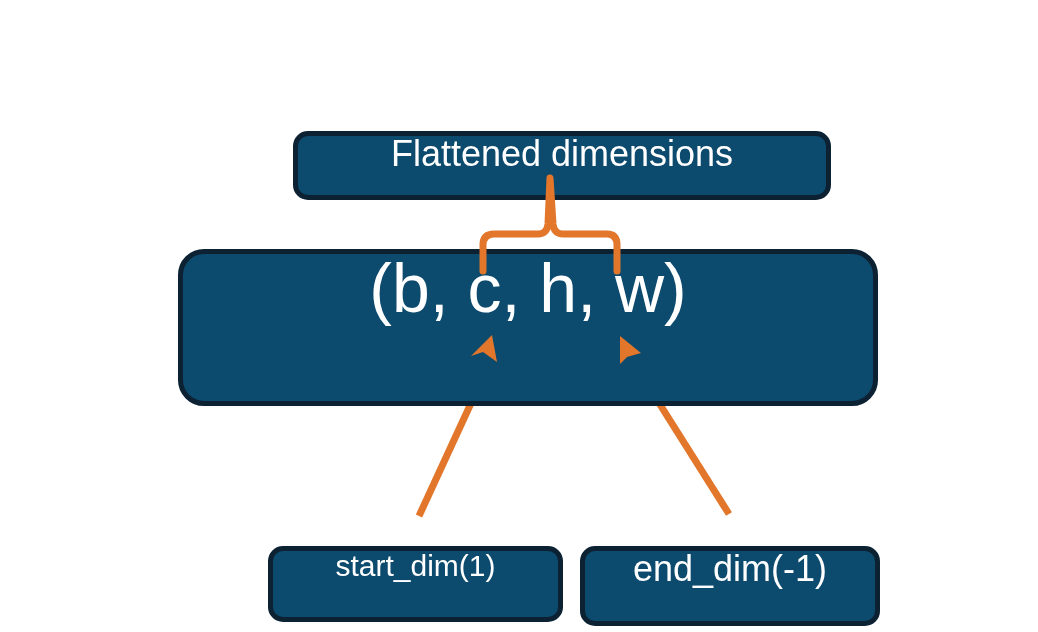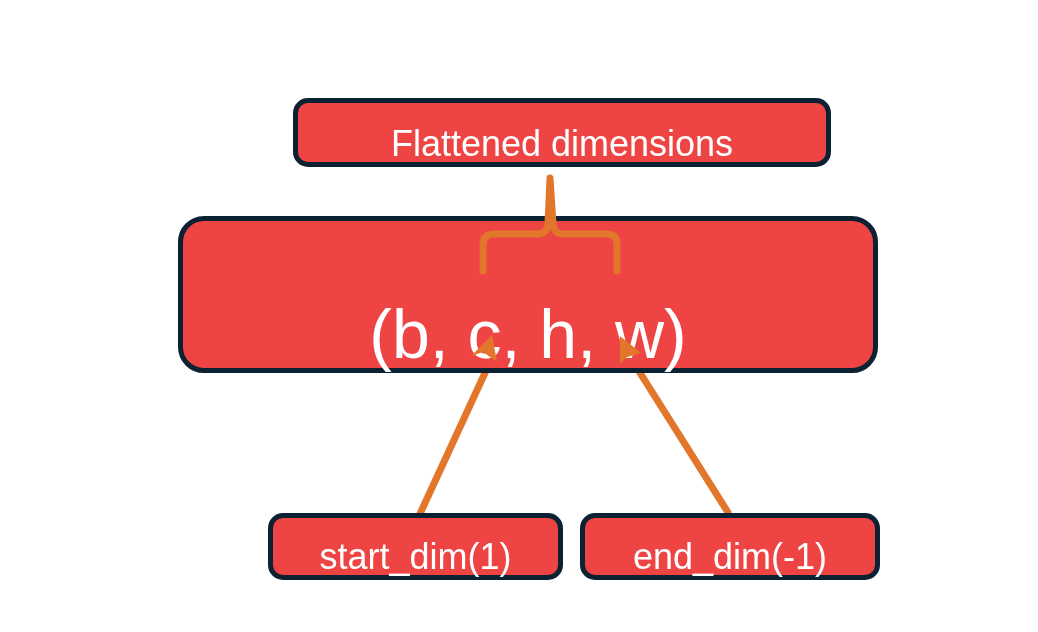--- a/index.html
+++ b/index.html
@@ -13,29 +13,30 @@
   #canvas {
     position: relative;
     width: 1038px;
     height: 632px;
     background: #ffffff;
     overflow: hidden;
   }
   .node {
     position: absolute;
     box-sizing: border-box;
-    background: #ef4444;
+    background: #0c4a6e;
     border: 5px solid #0c2233;
     color: #ffffff;
     display: flex;
-    align-items: flex-end;
+    align-items: flex-start;
     justify-content: center;
     text-align: center;
     line-height: 1;
     z-index: 2;
+    margin-top: 33px;
   }
   #node-flattened {
     left: 293px;
     top: 98px;
     width: 538px;
     height: 69px;
     border-radius: 15px;
     font-size: 36px;
   }
   #node-shape {
@@ -43,29 +44,29 @@
     top: 216px;
     width: 700px;
     height: 157px;
     border-radius: 26px;
     font-size: 68px;
   }
   #node-startdim {
     left: 268px;
     top: 513px;
     width: 295px;
-    height: 67px;
+    height: 76px;
     border-radius: 15px;
-    font-size: 36px;
+    font-size: 30px;
   }
   #node-enddim {
     left: 580px;
     top: 513px;
     width: 300px;
-    height: 67px;
+    height: 80px;
     border-radius: 15px;
     font-size: 36px;
   }
   .node-label {
     display: block;
     white-space: nowrap;
   }
   #overlay {
     position: absolute;
     left: 0;

